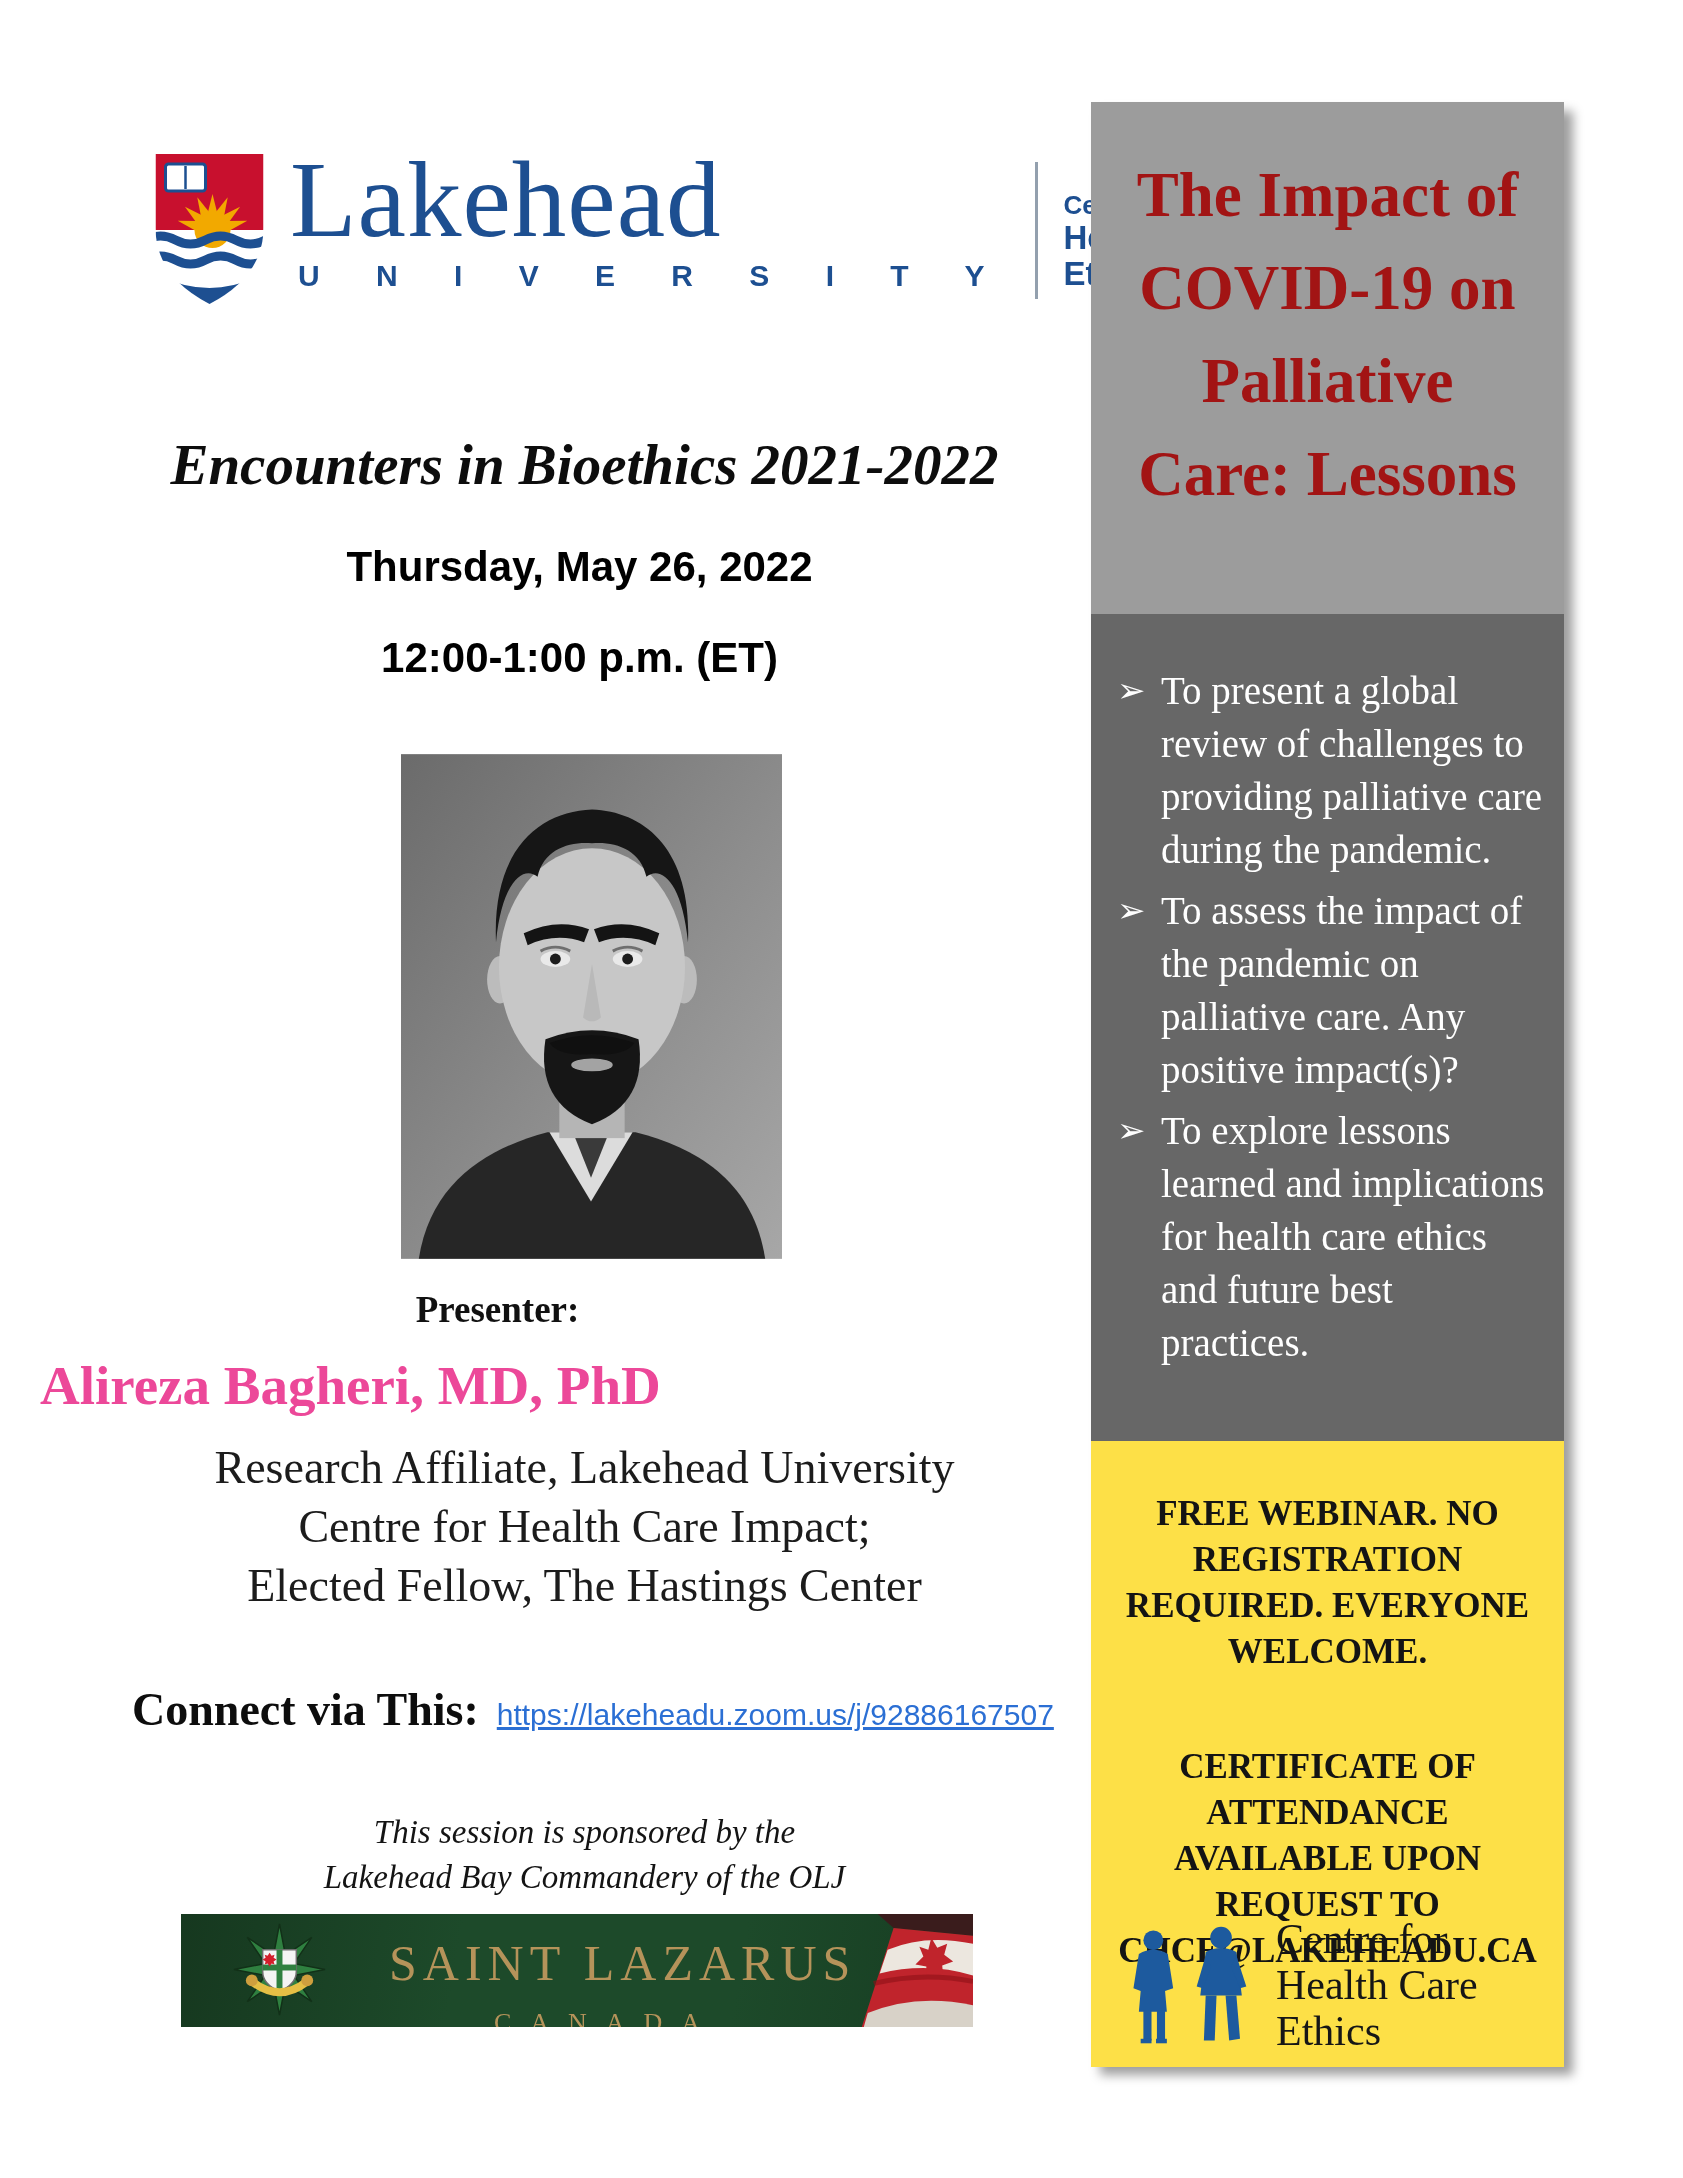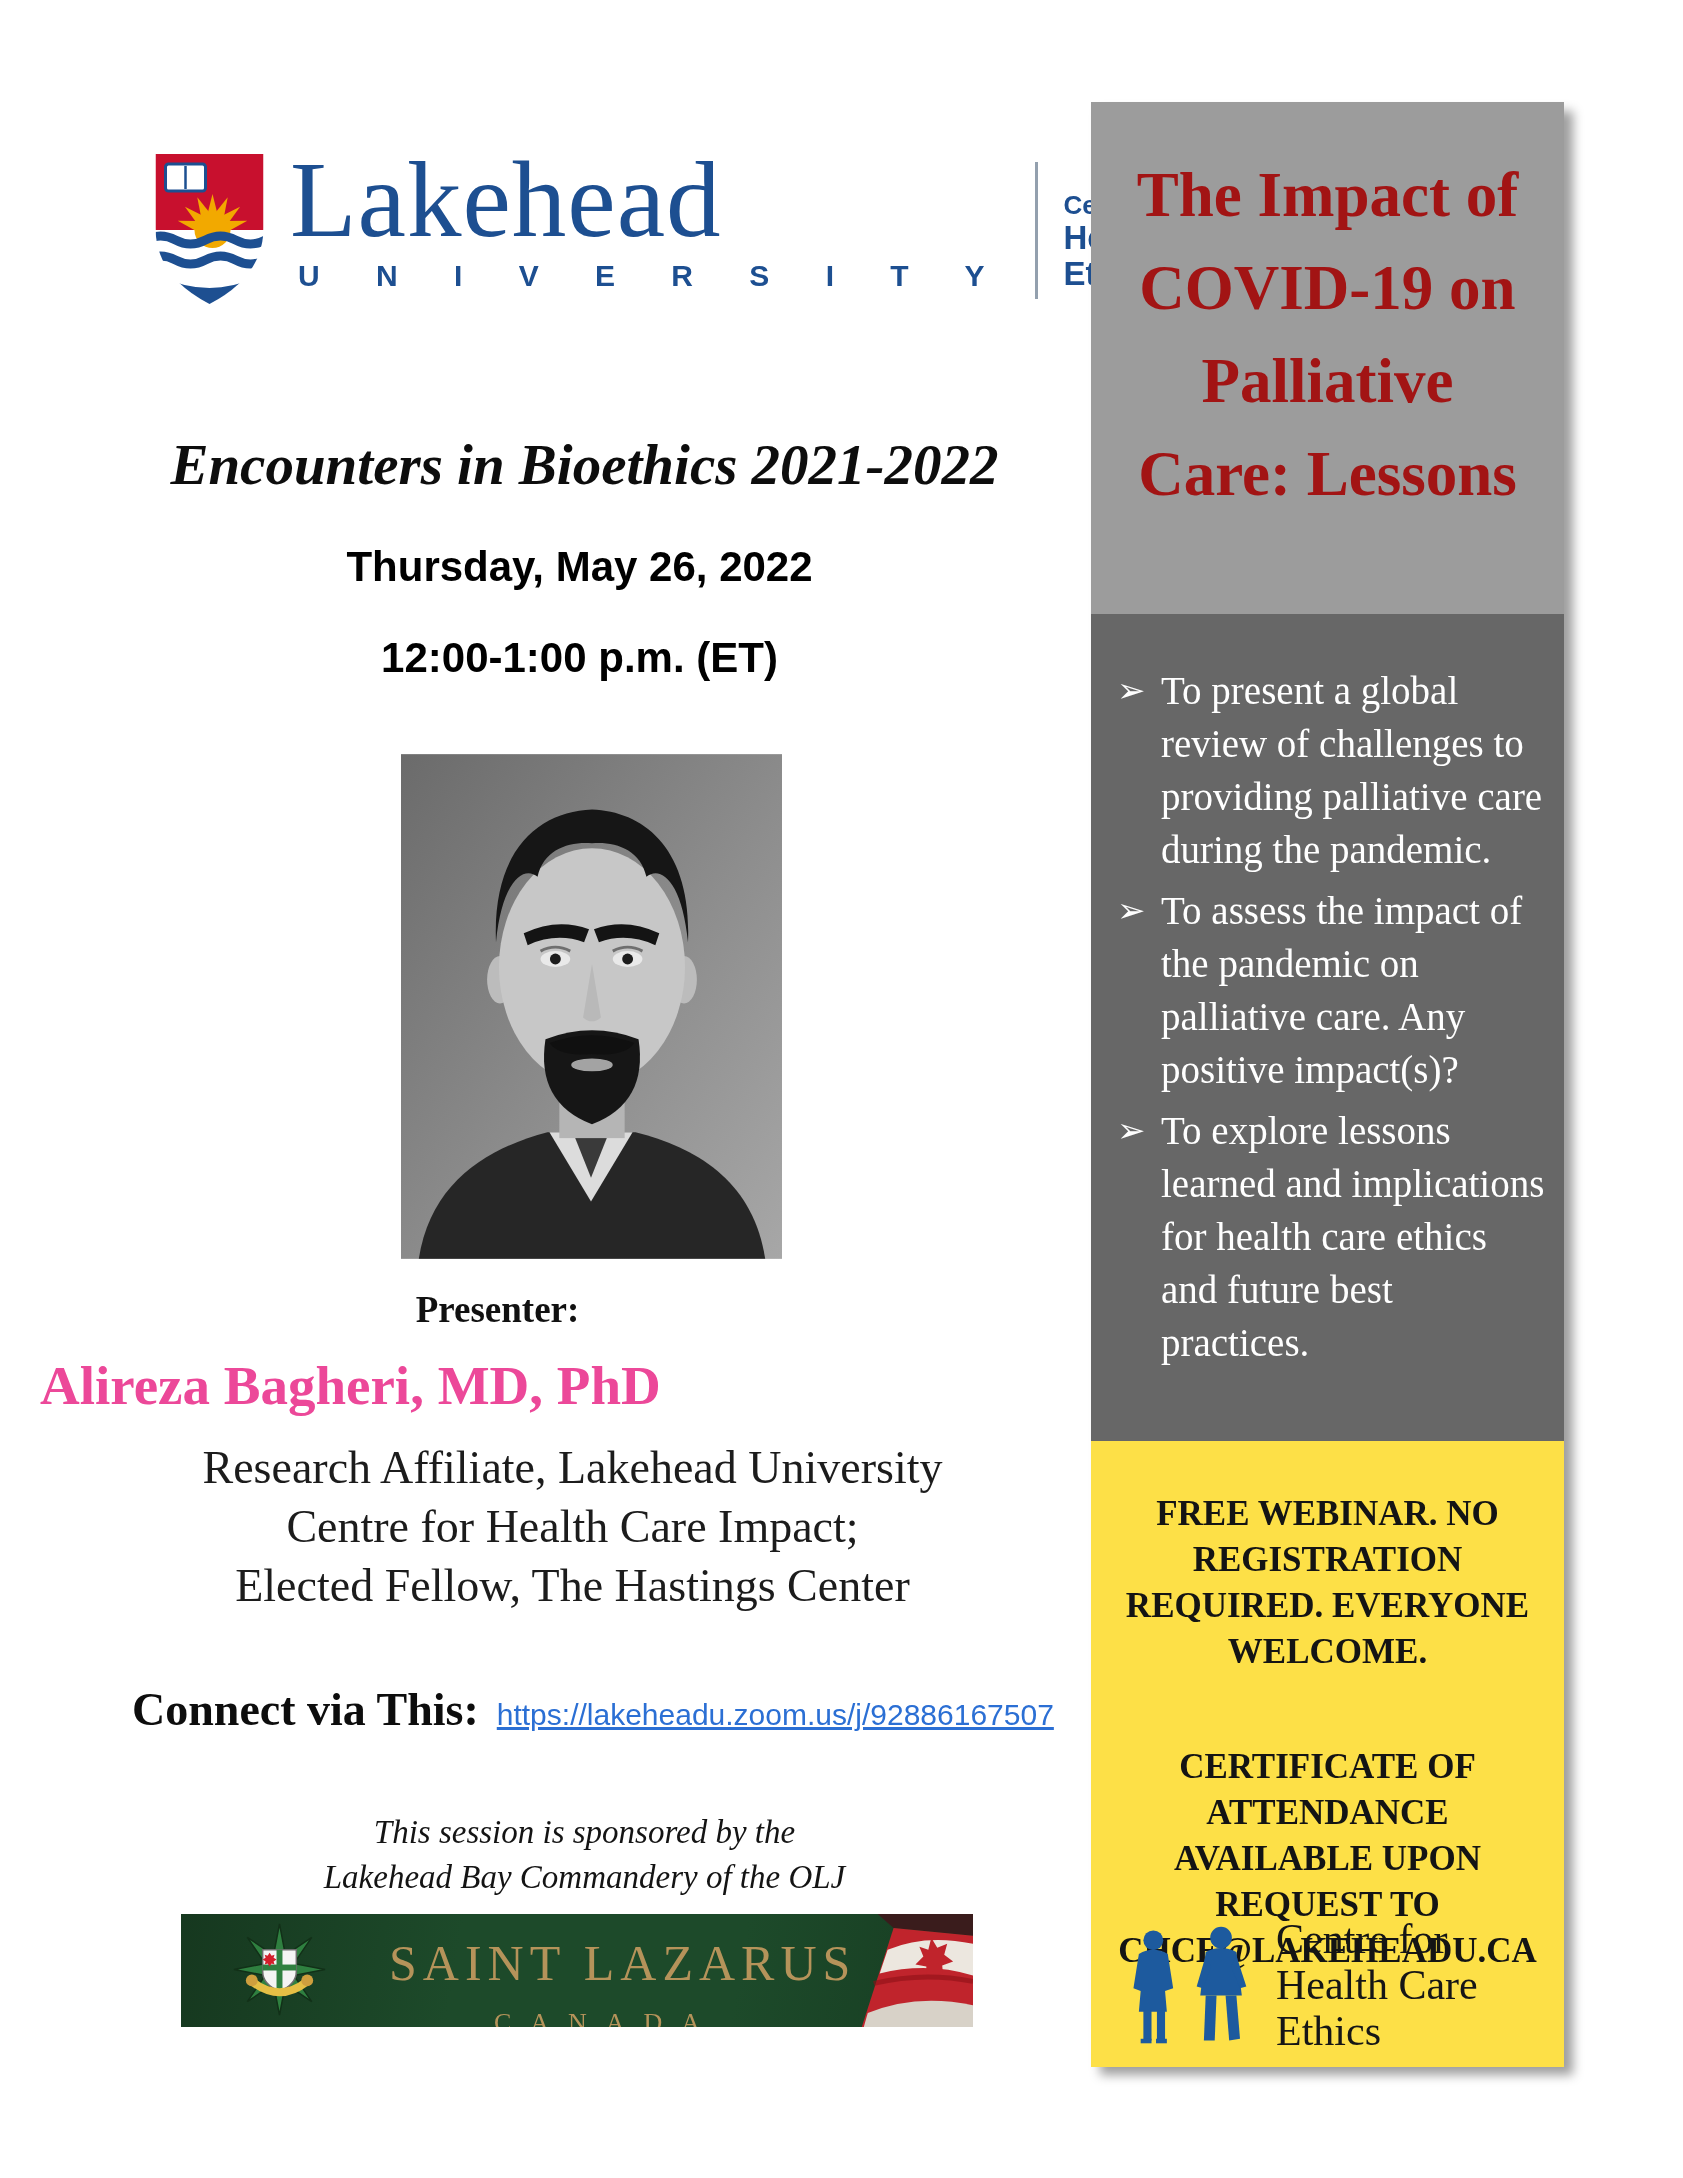--- a/index.html
+++ b/index.html
@@ -24,21 +24,21 @@
                 font-size:57px;font-weight:bold;font-style:italic;color:#0d0d0d;}
   .date-line{position:absolute;left:35px;top:543px;width:1089px;text-align:center;
              font-family:"Liberation Sans",sans-serif;font-weight:bold;font-size:42px;color:#000;}
   .time-line{position:absolute;left:35px;top:634px;width:1089px;text-align:center;
              font-family:"Liberation Sans",sans-serif;font-weight:bold;font-size:42px;color:#000;}
   .photo{position:absolute;left:401px;top:754px;width:381px;height:505px;}
   .presenter-label{position:absolute;left:0;top:1288px;width:995px;text-align:center;
                    font-size:37px;font-weight:bold;color:#111;}
   .presenter-name{position:absolute;left:40px;top:1354px;width:1089px;text-align:left;
                   font-size:55px;font-weight:bold;color:#ec4899;}
-  .presenter-roles{position:absolute;left:28px;top:1438px;width:1089px;text-align:center;
+  .presenter-roles{position:absolute;left:40px;top:1438px;width:1089px;text-align:center;
                    font-size:46px;line-height:59px;color:#1c1c1c;}
   .zoom-row{position:absolute;left:132px;top:1683px;white-space:nowrap;}
   .zoom-label{font-size:46px;font-weight:bold;color:#0d0d0d;}
   .zoom-link{font-family:"Liberation Sans",sans-serif;font-size:30px;color:#2b6fd4;
              text-decoration:underline;margin-left:14px;}
   .sponsor{position:absolute;left:40px;top:1810px;width:1089px;text-align:center;
            font-size:33px;font-style:italic;line-height:45px;color:#141414;}
 
   
   .banner{position:absolute;left:181px;top:1914px;width:792px;height:113px;

